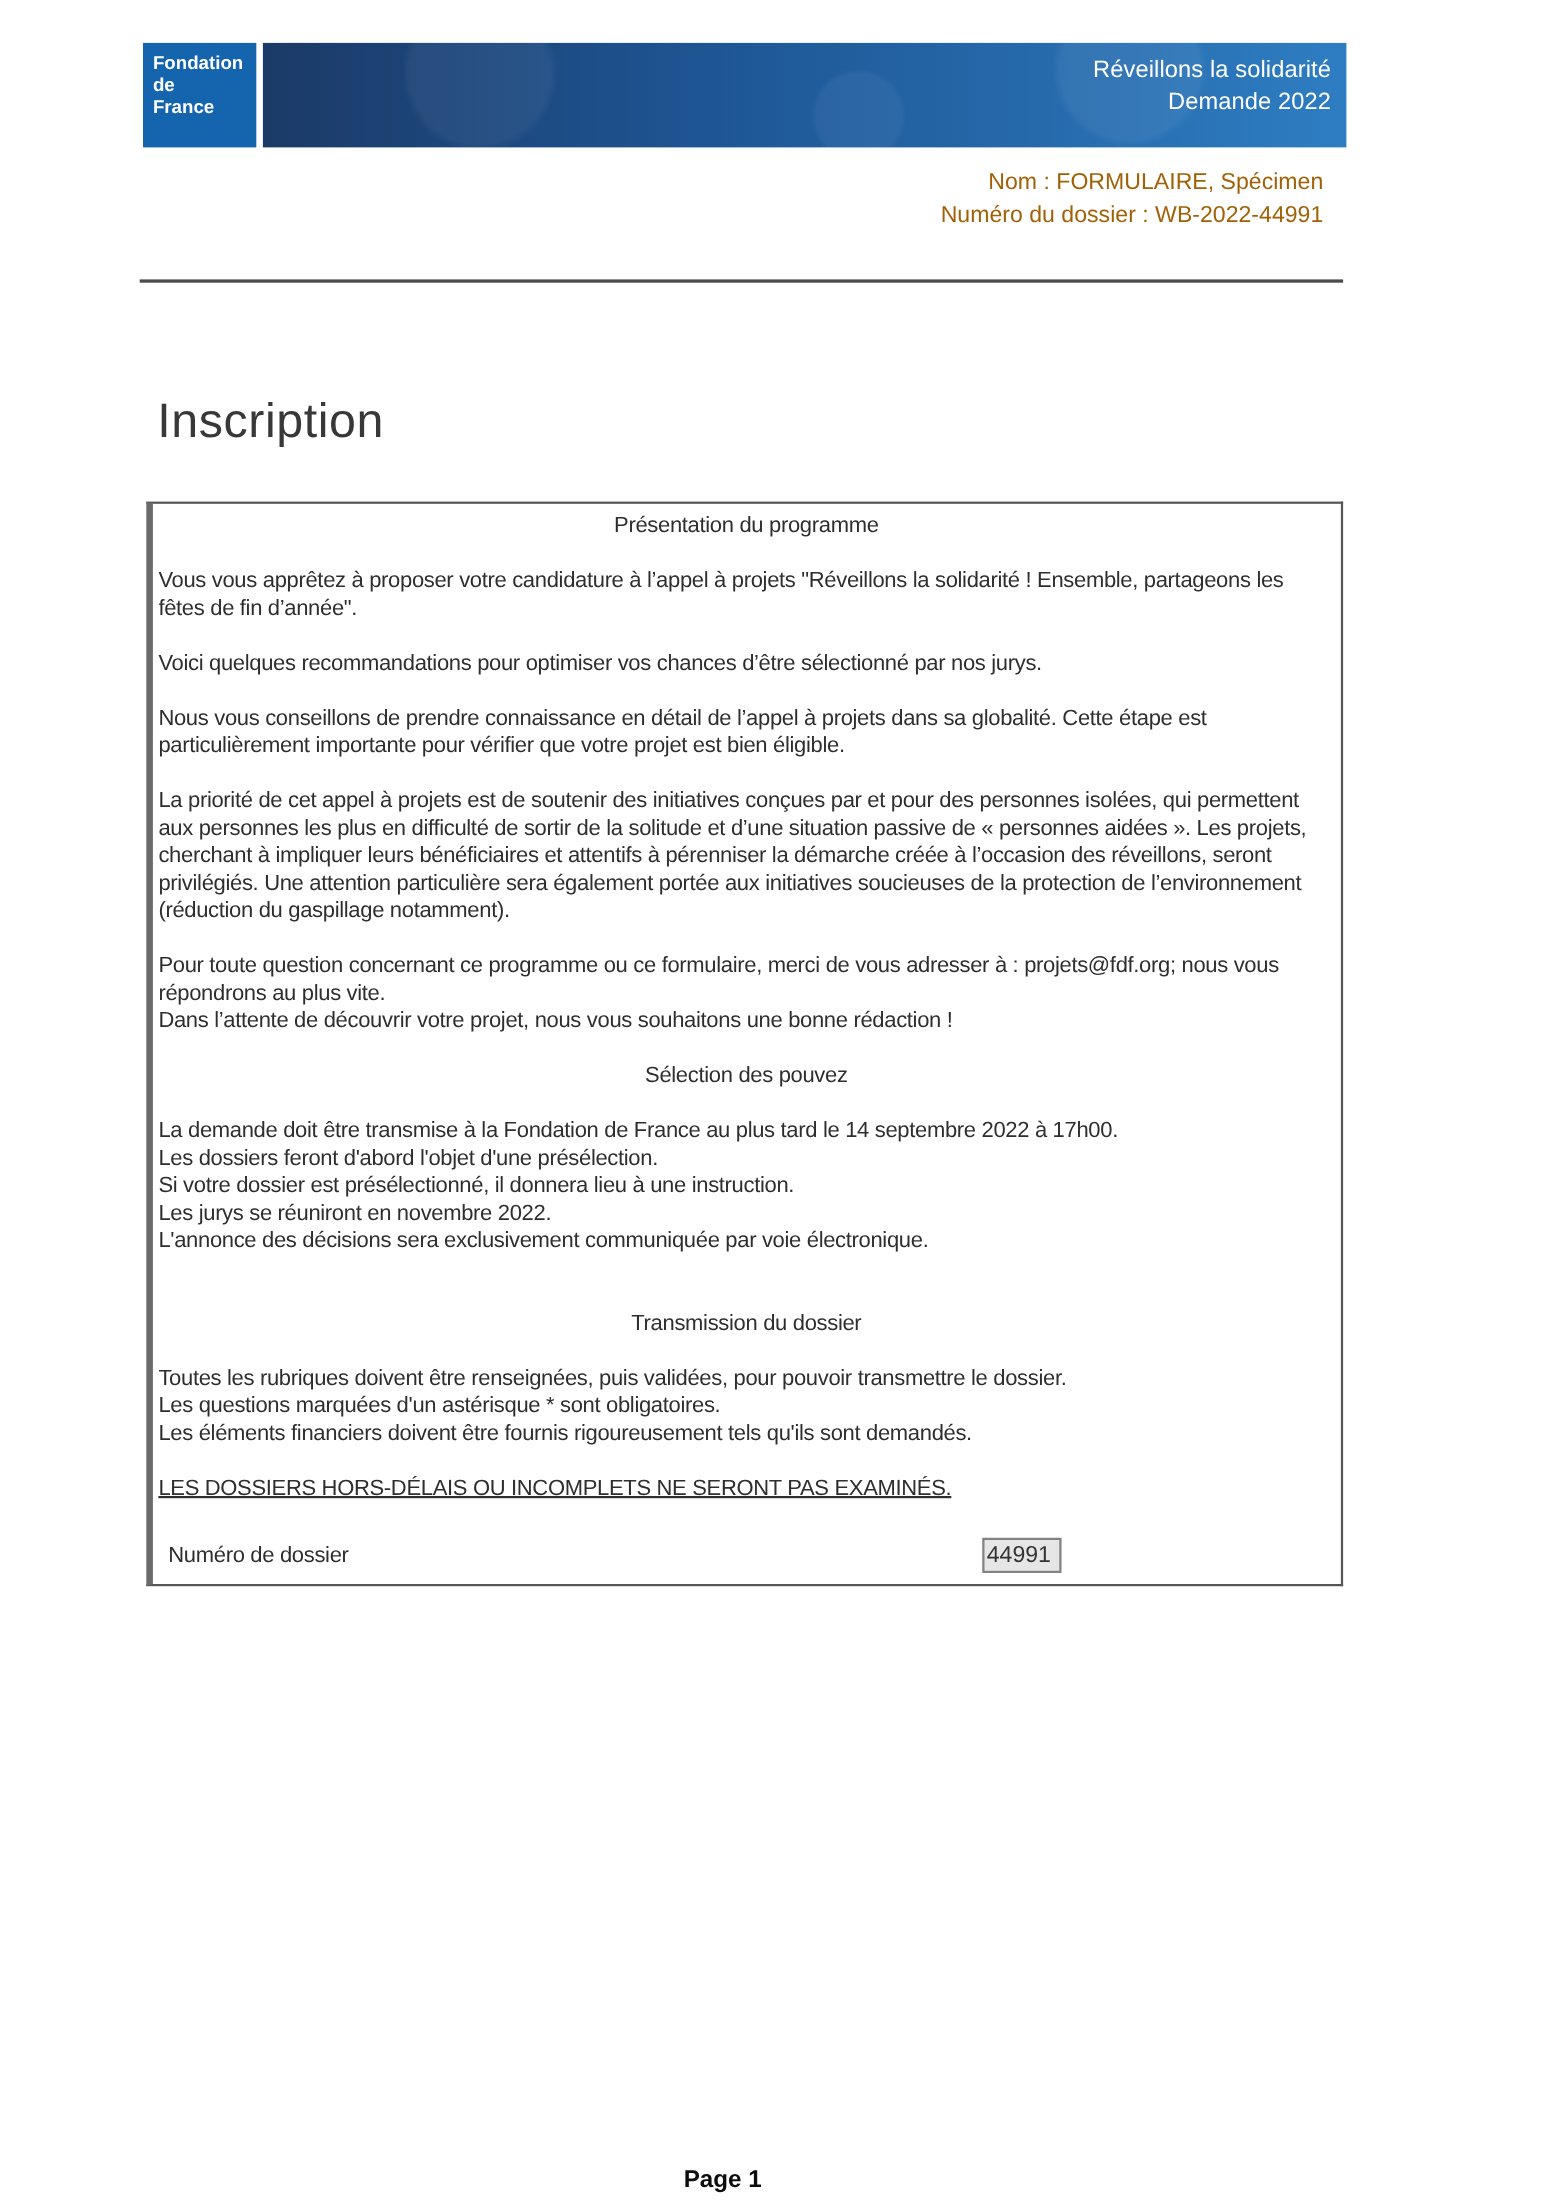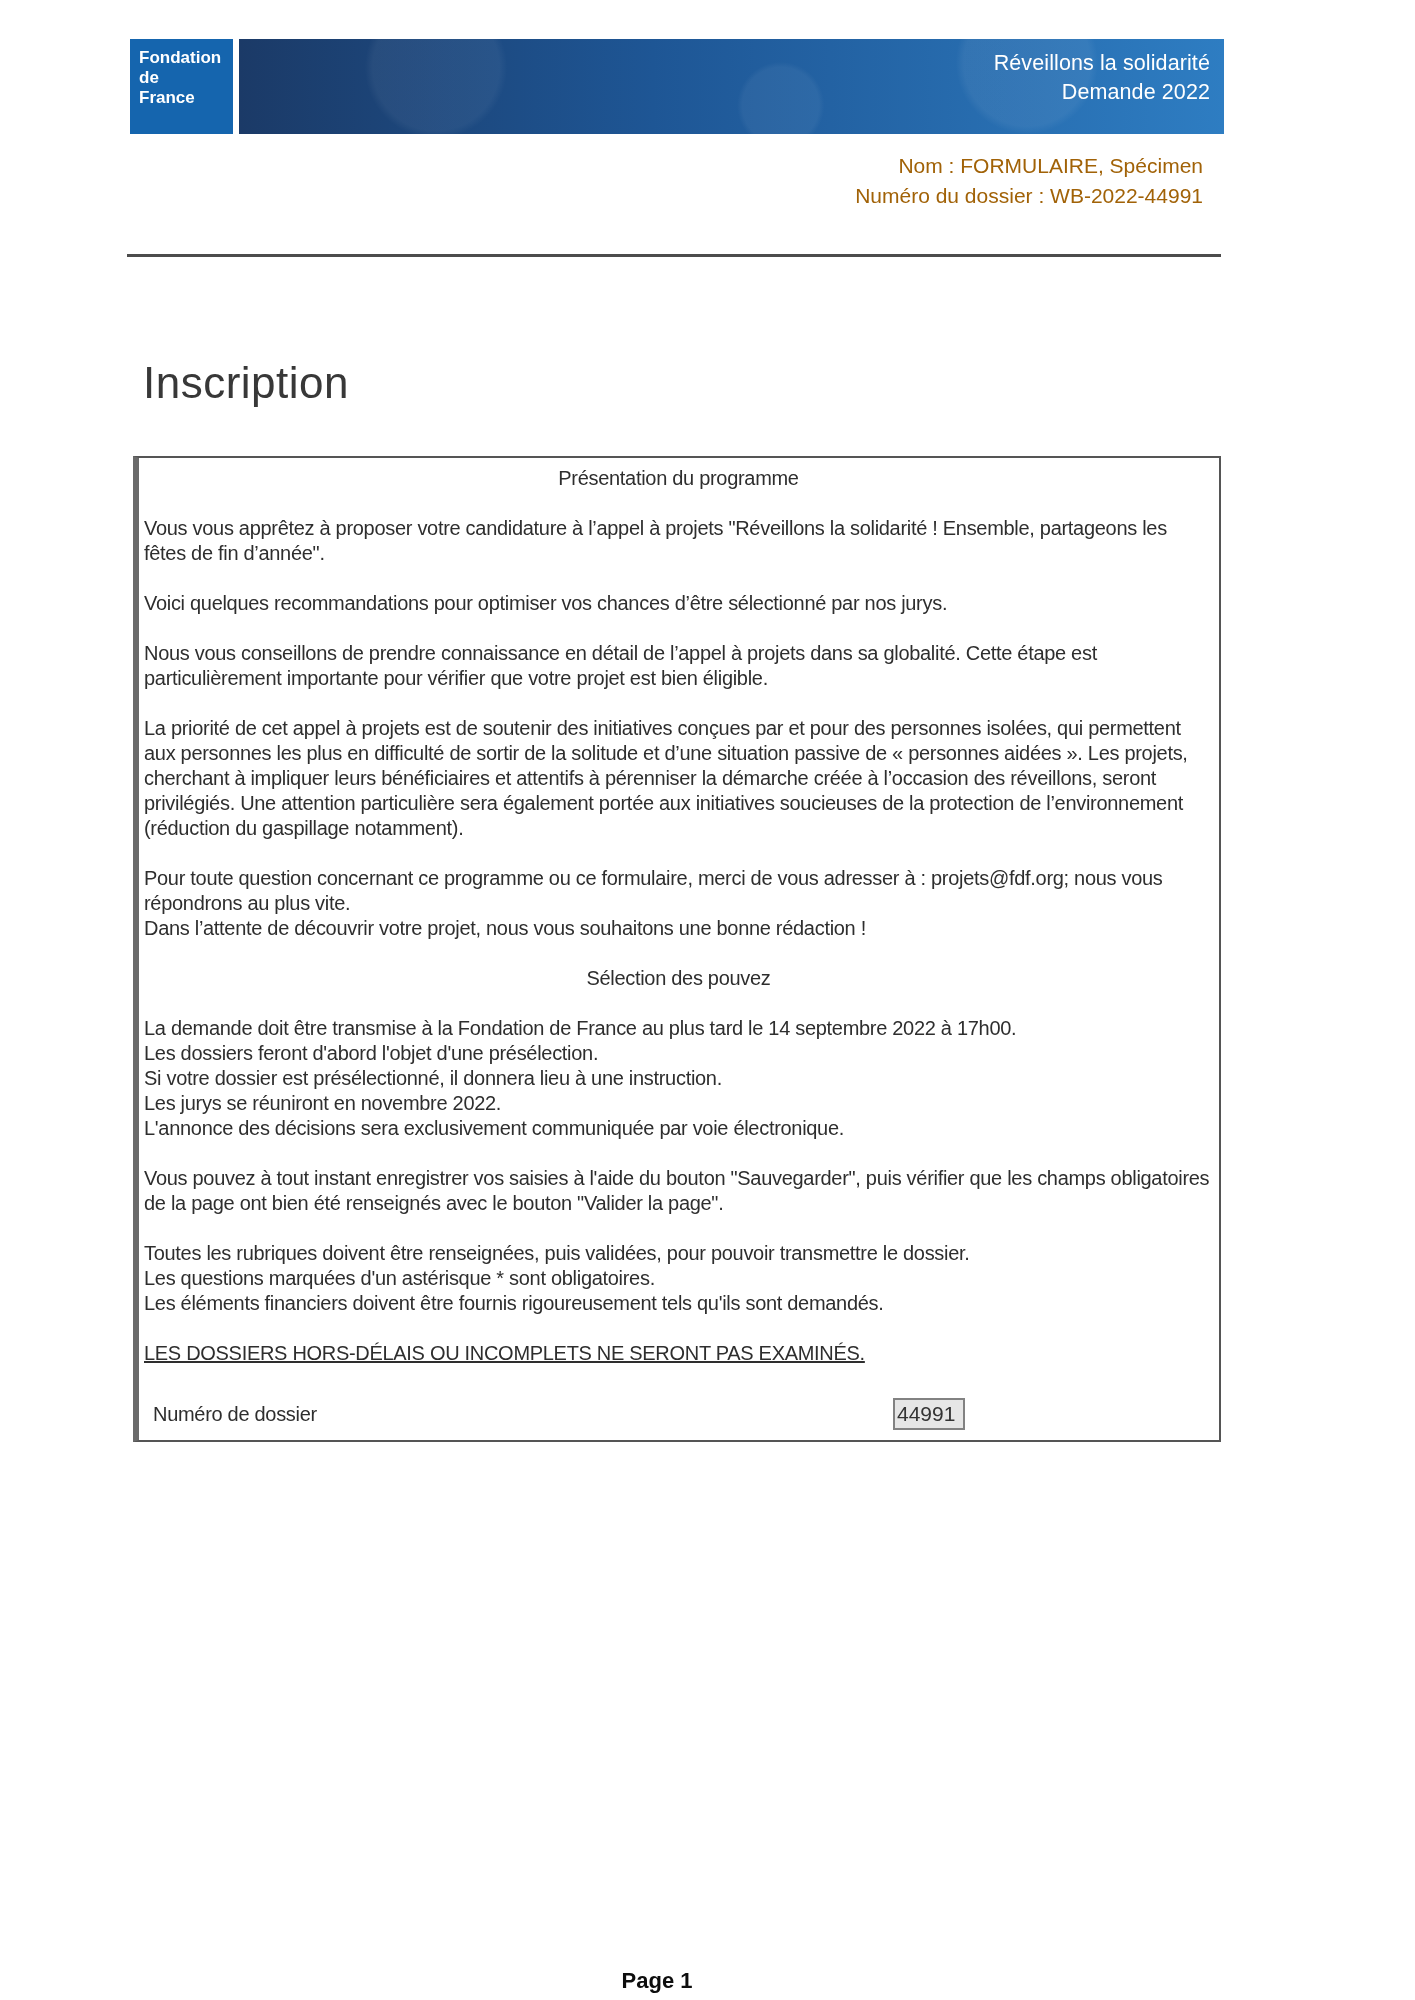--- a/index.html
+++ b/index.html
@@ -83,22 +83,22 @@
 Dans l’attente de découvrir votre projet, nous vous souhaitons une bonne rédaction !</p>
 
     <div class="section-heading">Sélection des pouvez</div>
 
     <p>La demande doit être transmise à la Fondation de France au plus tard le 14 septembre 2022 à 17h00.
 Les dossiers feront d'abord l'objet d'une présélection.
 Si votre dossier est présélectionné, il donnera lieu à une instruction.
 Les jurys se réuniront en novembre 2022.
 L'annonce des décisions sera exclusivement communiquée par voie électronique.</p>
 
+    <div class="section-heading mt-lg">Transmission du dossier</div>
 
-    <p>Vous pouvez à tout instant enregistrer vos saisies à l'aide du bouton "Sauvegarder", puis vérifier que les champs obligatoires de la page ont bien été renseignés avec le bouton "Valider la page".</p>
     <p>Toutes les rubriques doivent être renseignées, puis validées, pour pouvoir transmettre le dossier.
 Les questions marquées d'un astérisque *  sont obligatoires.
 Les éléments financiers doivent être fournis rigoureusement tels qu'ils sont demandés.</p>
 
     <p class="warning">LES DOSSIERS HORS-DÉLAIS OU INCOMPLETS NE SERONT PAS EXAMINÉS.</p>
 
     <div class="field-row">
       <span class="field-label">Numéro de dossier</span>
       <input class="field-input" type="text" value="44991" style="">
     </div>

